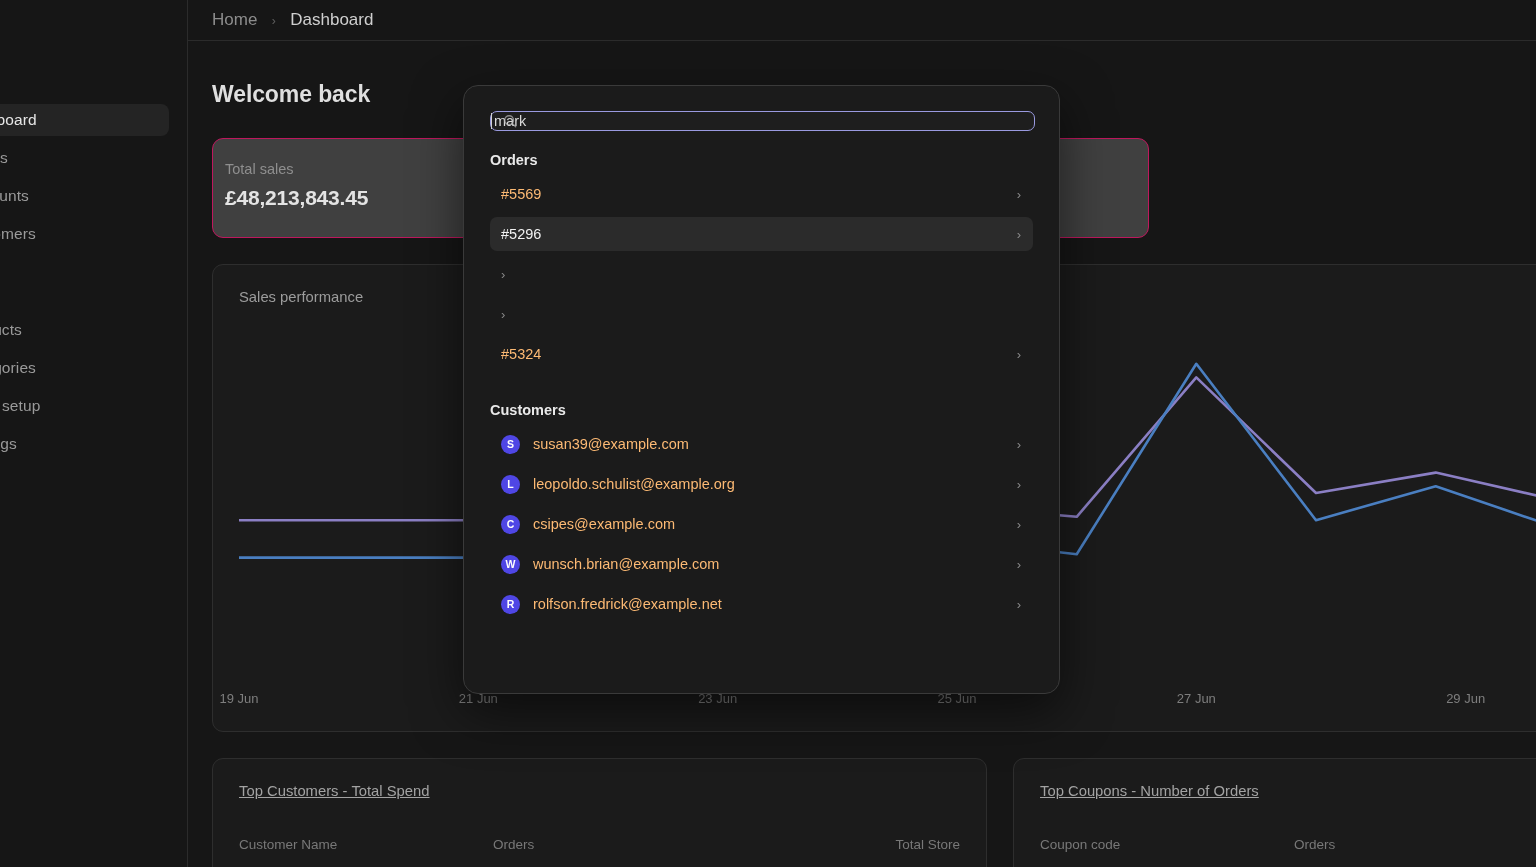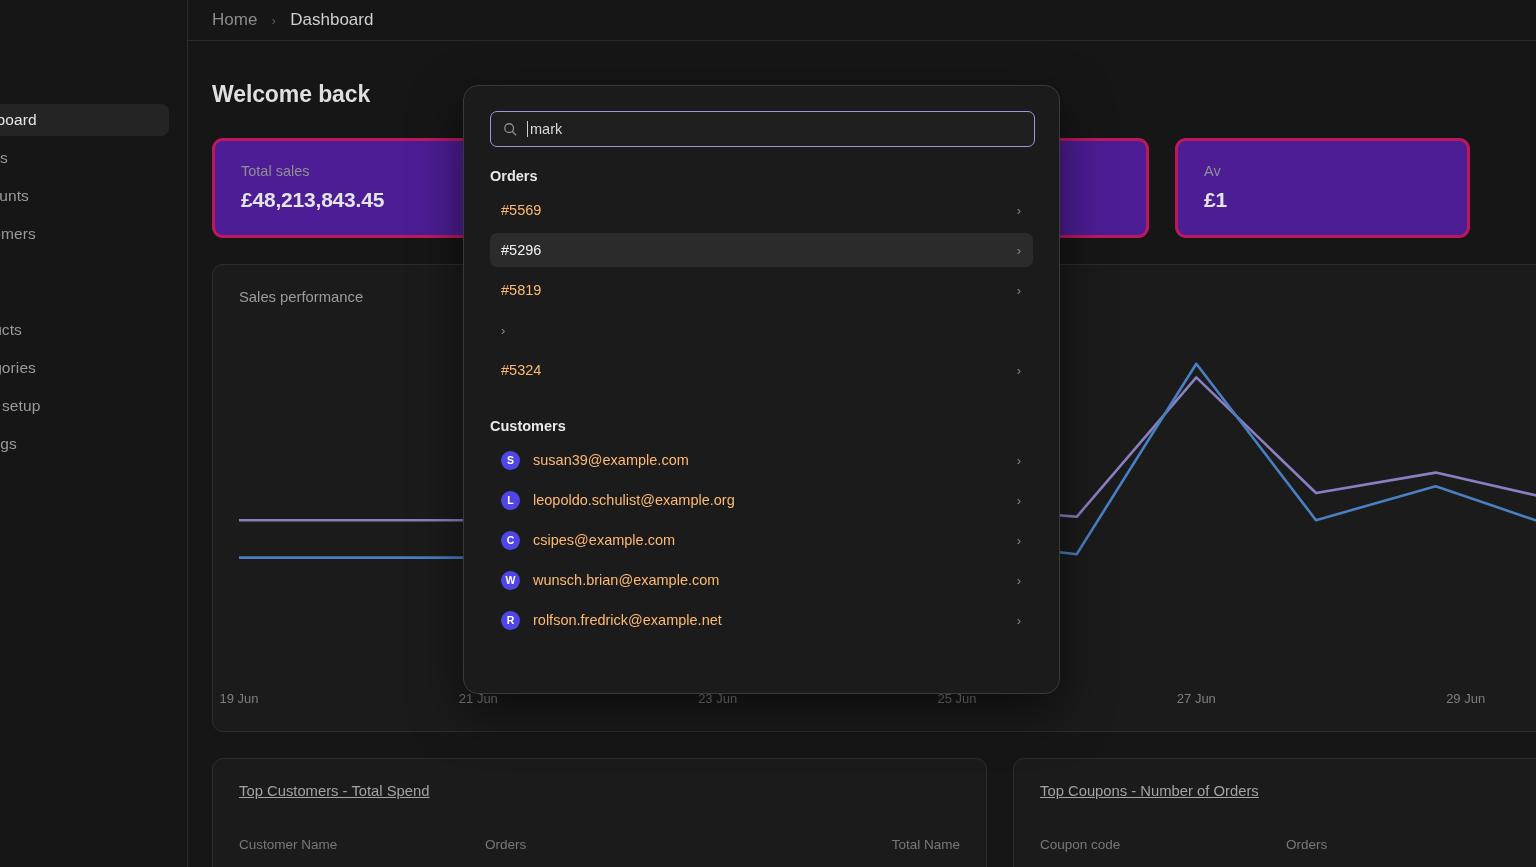--- a/index.html
+++ b/index.html
@@ -101,24 +101,24 @@
   
   .stats {
     display: flex;
     gap: 26px;
     margin-top: 30px;
   }
   .stat-card {
     width: 295px;
     height: 100px;
     flex: 0 0 295px;
-    border: 3px solid #be185d;
+    border: 1px solid #be185d;
     border-radius: 11px;
-    background: #4c1d95;
-    padding: 22px 26px;
+    background: #404040;
+    padding: 22px 12px;
   }
   .stat-label {
     font-size: 14.5px;
     color: #8f8f8f;
     margin-bottom: 9px;
   }
   .stat-value {
     font-size: 21px;
     font-weight: bold;
     color: #e4e4e4;
@@ -182,20 +182,21 @@
   .table-title {
     font-size: 14.8px;
     color: #a3a3a3;
     margin-bottom: 38px;
     text-decoration: underline;
   }
   .table-head {
     display: flex;
     font-size: 13.5px;
     color: #787878;
+    gap: 8px;
   }
   .th-name  { flex: 0 0 246px; }
   .th-mid   { flex: 1; }
   .th-right { text-align: right; }
 
   
   .modal {
     position: absolute;
     left: 463px; top: 85px;
     width: 597px;
@@ -205,27 +206,26 @@
     border-radius: 15px;
     box-shadow: 0 18px 50px rgba(0,0,0,0.55);
     padding: 25px 26px 0 26px;
     overflow: hidden;
     z-index: 40;
   }
 
   .search-wrap {
     position: relative;
     width: 545px;
-    height: 36px;
+    height: 20px;
     border: 1px solid #9a9ae0;
     border-radius: 7px;
     background: #1e1e1e;
     display: flex;
     align-items: center;
-    padding-left: 36px;
     margin-bottom: 21px;
   }
   .search-icon {
     position: absolute;
     left: 12px; top: 50%;
     transform: translateY(-50%);
     width: 14px; height: 14px;
     opacity: 0.75;
   }
   .search-caret {
@@ -321,24 +321,20 @@
         <div class="stat-label">Total sales</div>
         <div class="stat-value">£48,213,843.45</div>
       </div>
       <div class="stat-card">
         <div class="stat-label"></div>
         <div class="stat-value"></div>
       </div>
       <div class="stat-card">
         <div class="stat-label">Products sold</div>
         <div class="stat-value">106,785</div>
-      </div>
-      <div class="stat-card">
-        <div class="stat-label">Av</div>
-        <div class="stat-value">£1</div>
       </div>
     </section>
 
     <section class="chart-card">
       <div class="chart-title">Sales performance</div>
       <div class="chart-plot">
         <svg id="chart-svg" viewBox="0 0 1436 340" preserveAspectRatio="none">
             <polyline points="0.0,197.2 119.7,197.2 239.3,197.2 359.0,197.2 478.7,197.2 598.3,197.2 718.0,183.6 837.7,193.8 957.3,54.4 1077.0,170.0 1196.7,149.6 1316.3,176.8 1436.0,132.6" fill="none" stroke="#8b7fc4" stroke-width="2.6" stroke-linejoin="round" stroke-linecap="round" vector-effect="non-scaling-stroke"></polyline>
             <polyline points="0.0,234.6 119.7,234.6 239.3,234.6 359.0,234.6 478.7,234.6 598.3,234.6 718.0,217.6 837.7,231.2 957.3,40.8 1077.0,197.2 1196.7,163.2 1316.3,204.0 1436.0,142.8" fill="none" stroke="#4a7fc1" stroke-width="2.6" stroke-linejoin="round" stroke-linecap="round" vector-effect="non-scaling-stroke"></polyline>
           </svg>
@@ -352,21 +348,21 @@
           <span style="left: 83.3333%; margin-left: 30px;">29 Jun</span>
         </div>
     </section>
 
     <section class="tables">
       <div class="table-card left">
         <div class="table-title">Top Customers - Total Spend</div>
         <div class="table-head">
           <div class="th-name">Customer Name</div>
           <div class="th-mid">Orders</div>
-          <div class="th-right">Total Name</div>
+          <div class="th-right">Total Store</div>
         </div>
       </div>
       <div class="table-card right">
         <div class="table-title">Top Coupons - Number of Orders</div>
         <div class="table-head">
           <div class="th-name">Coupon code</div>
           <div class="th-mid">Orders</div>
         </div>
       </div>
     </section>
@@ -390,21 +386,20 @@
 
     <div class="result-row">
       <span class="result-label">#5569</span>
       <span class="chevron">›</span>
     </div>
     <div class="result-row highlight">
       <span class="result-label">#5296</span>
       <span class="chevron">›</span>
     </div>
     <div class="result-row">
-      <span class="result-label">#5819</span>
       <span class="chevron">›</span>
     </div>
     <div class="result-row">
       <span class="chevron">›</span>
     </div>
     <div class="result-row">
       <span class="result-label">#5324</span>
       <span class="chevron">›</span>
     </div>
 

